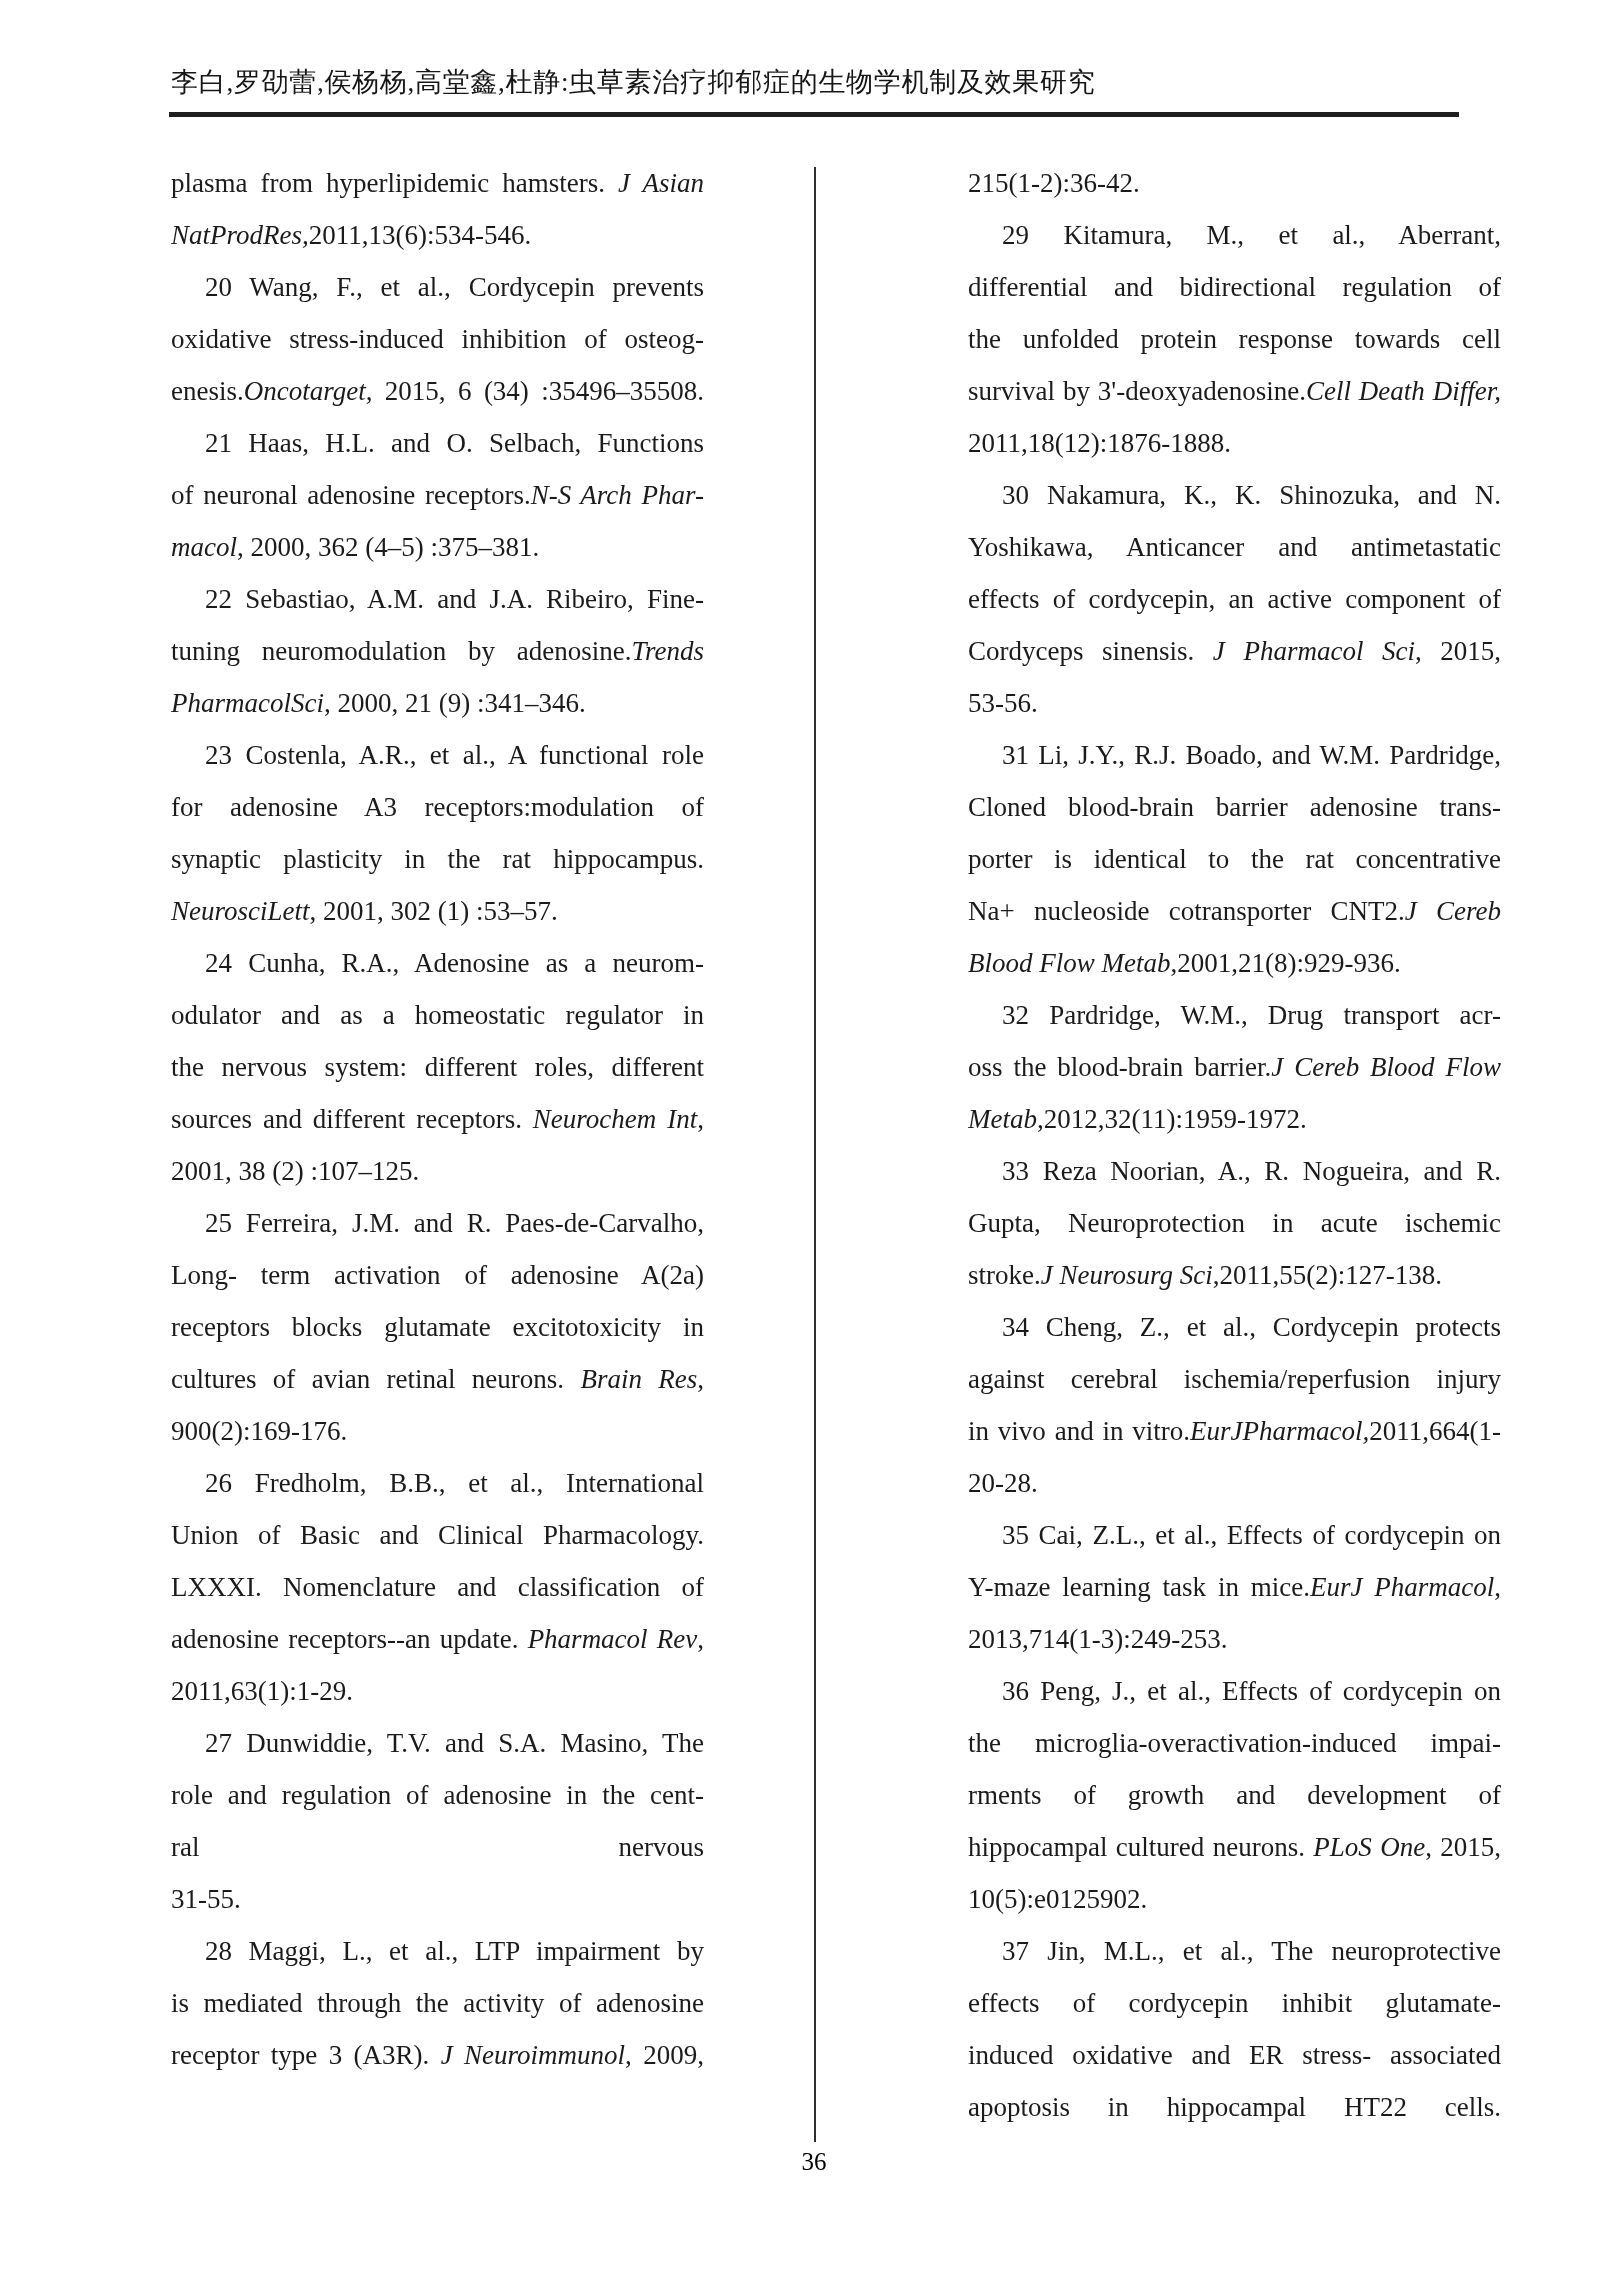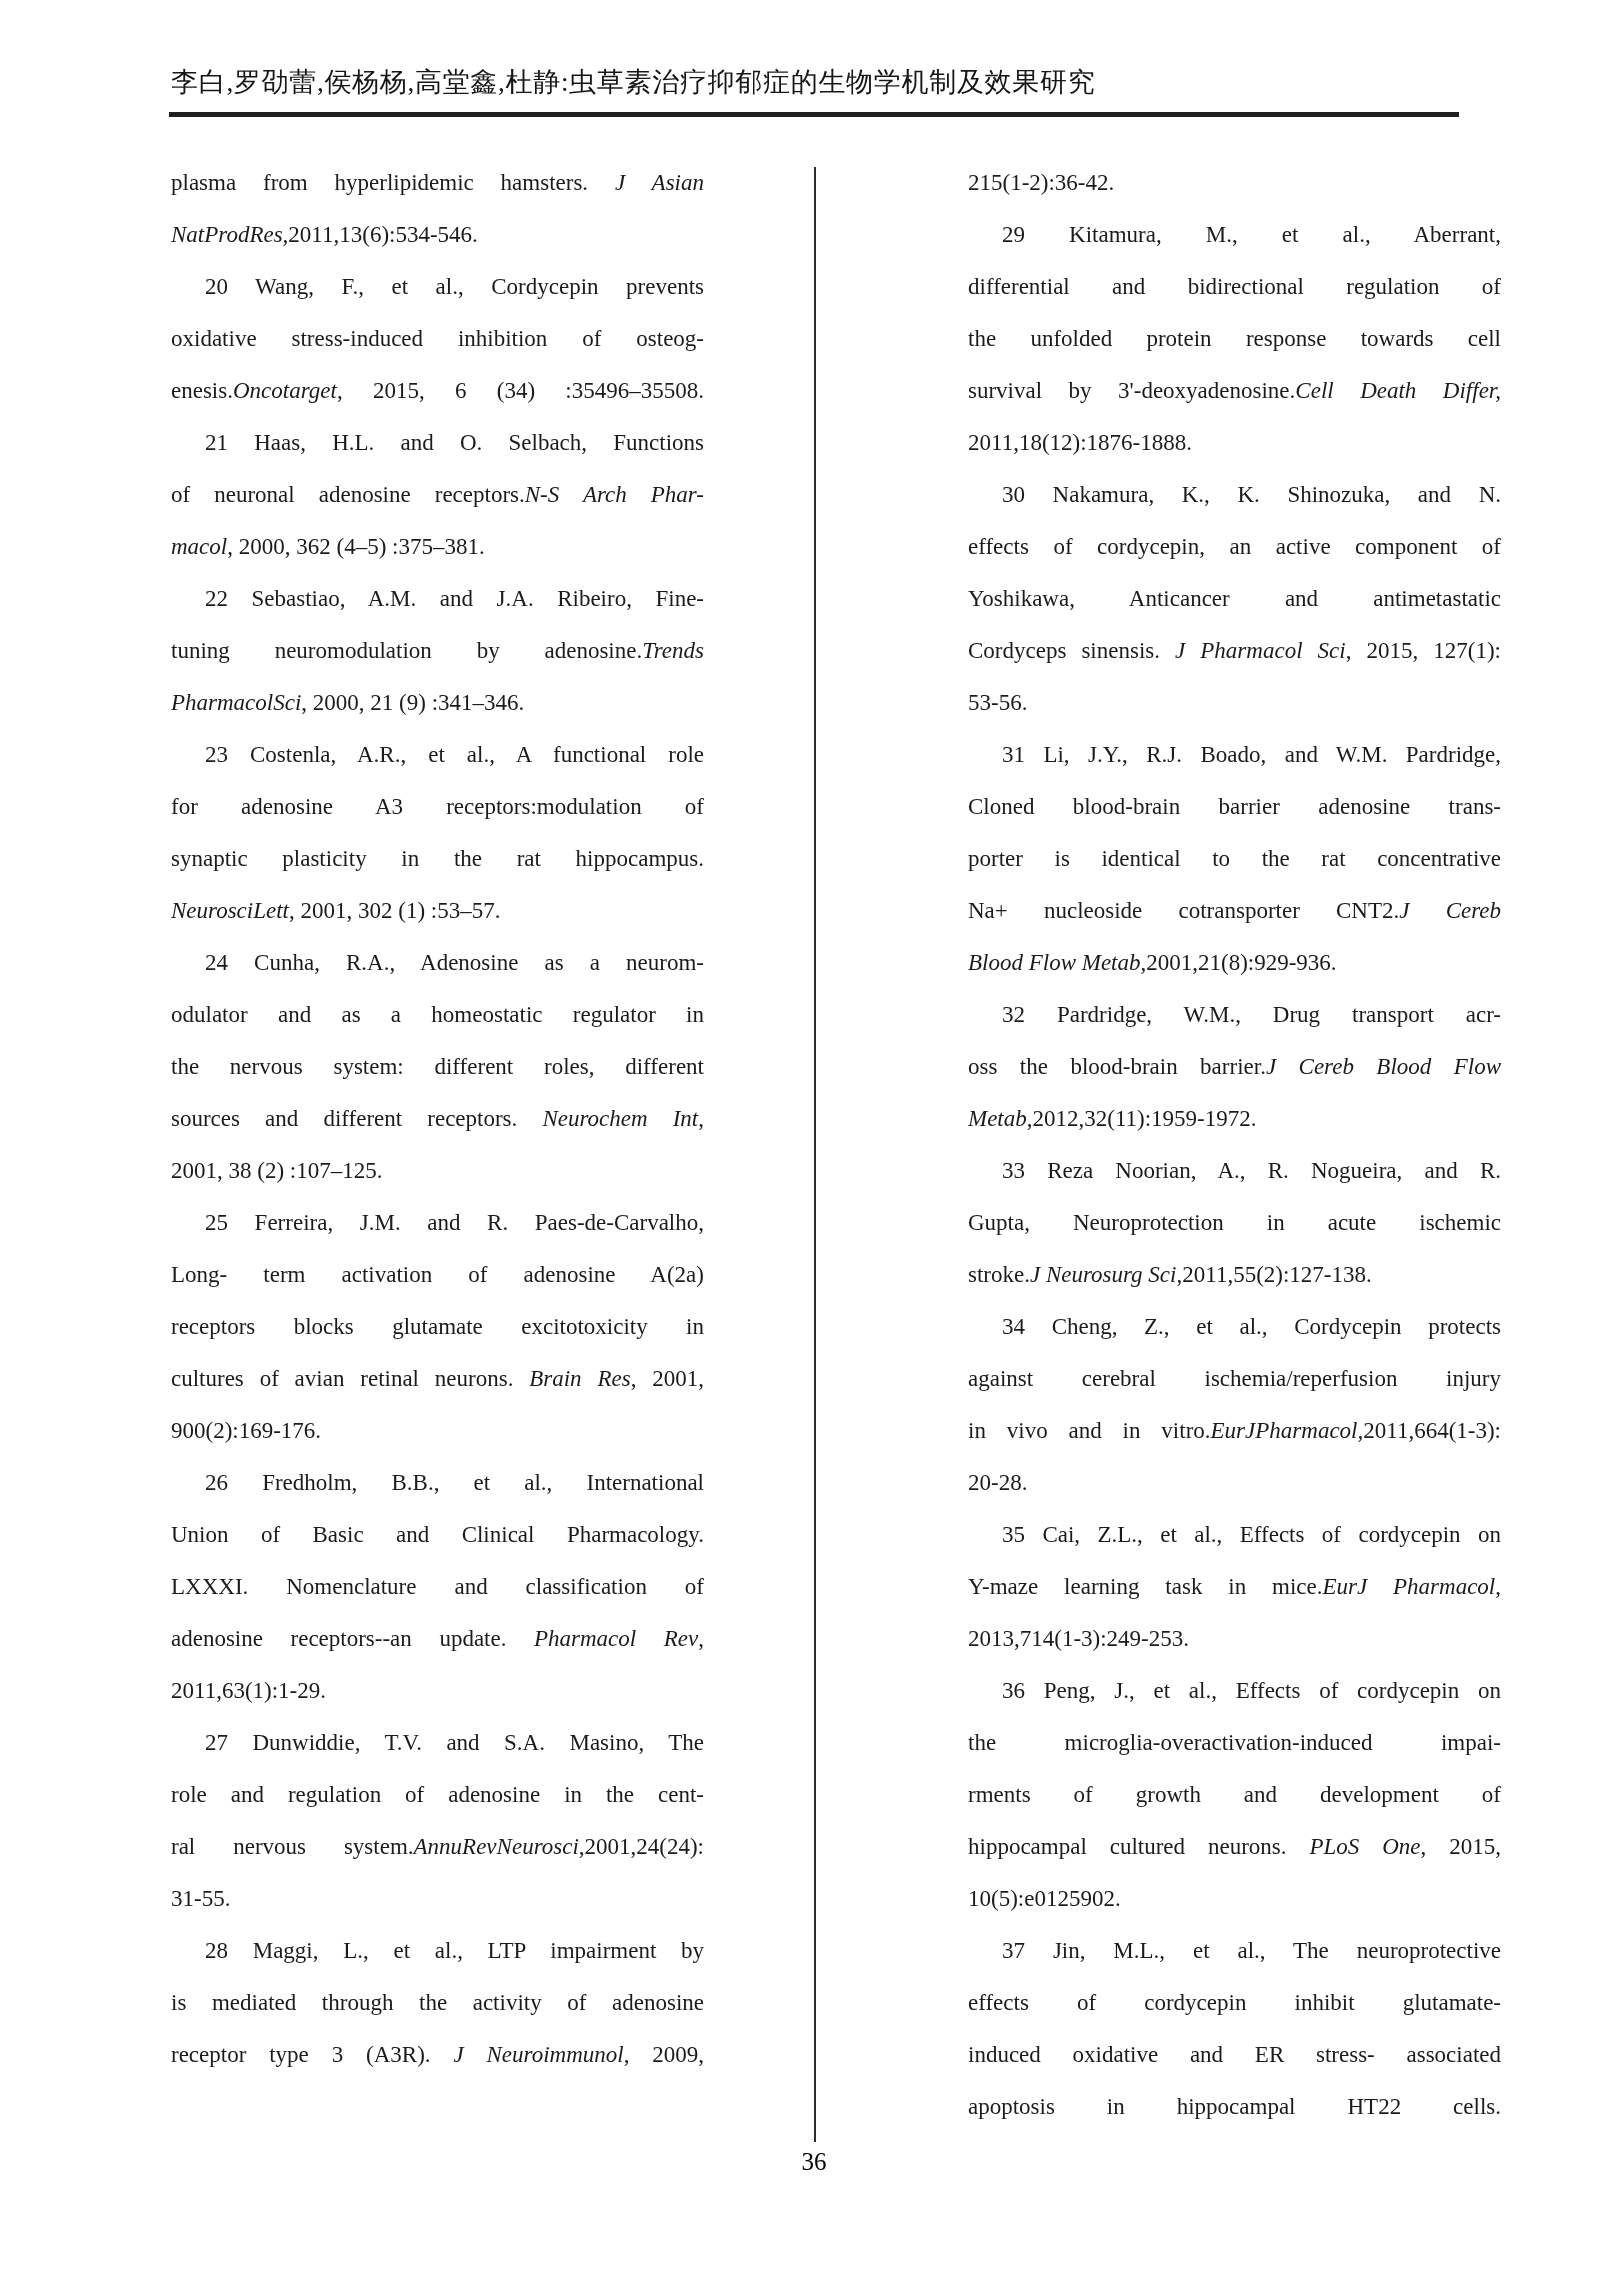--- a/index.html
+++ b/index.html
@@ -23,21 +23,21 @@
   .header-rule{
     position:absolute;
     left:169px;top:112px;
     width:1290px;height:5.3px;
     background:#1f1f1f;
   }
   .col{
     position:absolute;
     top:157px;
     width:533px;
-    font-size:23px;
+    font-size:27px;
   }
   .col-left{left:171px;}
   .col-right{left:968px;font-family:Liberation Serif, serif;}
   .line{
     height:52px;
     line-height:52px;
     overflow:hidden;
     white-space:normal;
     text-align:left;
   }
@@ -118,22 +118,22 @@
   <div class="col-divider"></div>
 
   <div class="col col-right">
       <div class="line"><span>215(1-2):36-42.</span></div>
       <div class="line jst ind"><span>29 Kitamura, M., et al., Aberrant,</span></div>
       <div class="line jst"><span>differential and bidirectional regulation of</span></div>
       <div class="line jst"><span>the unfolded protein response towards cell</span></div>
       <div class="line jst"><span>survival by 3'-deoxyadenosine.</span><span class="it">Cell Death Differ,</span></div>
       <div class="line"><span>2011,18(12):1876-1888.</span></div>
       <div class="line jst ind"><span>30 Nakamura, K., K. Shinozuka, and N.</span></div>
+      <div class="line jst"><span>Yoshikawa, Anticancer and antimetastatic</span></div>
       <div class="line jst"><span>effects of cordycepin, an active component of</span></div>
-      <div class="line jst"><span>Yoshikawa, Anticancer and antimetastatic</span></div>
       <div class="line jst"><span>Cordyceps sinensis. </span><span class="it">J Pharmacol Sci</span><span>, 2015, 127(1):</span></div>
       <div class="line"><span>53-56.</span></div>
       <div class="line jst ind"><span>31 Li, J.Y., R.J. Boado, and W.M. Pardridge,</span></div>
       <div class="line jst"><span>Cloned blood-brain barrier adenosine trans-</span></div>
       <div class="line jst"><span>porter is identical to the rat concentrative</span></div>
       <div class="line jst"><span>Na+ nucleoside cotransporter CNT2.</span><span class="it">J Cereb</span></div>
       <div class="line"><span class="it">Blood Flow Metab</span><span>,2001,21(8):929-936.</span></div>
       <div class="line jst ind"><span>32 Pardridge, W.M., Drug transport acr-</span></div>
       <div class="line jst"><span>oss the blood-brain barrier.</span><span class="it">J Cereb Blood Flow</span></div>
       <div class="line"><span class="it">Metab</span><span>,2012,32(11):1959-1972.</span></div>

